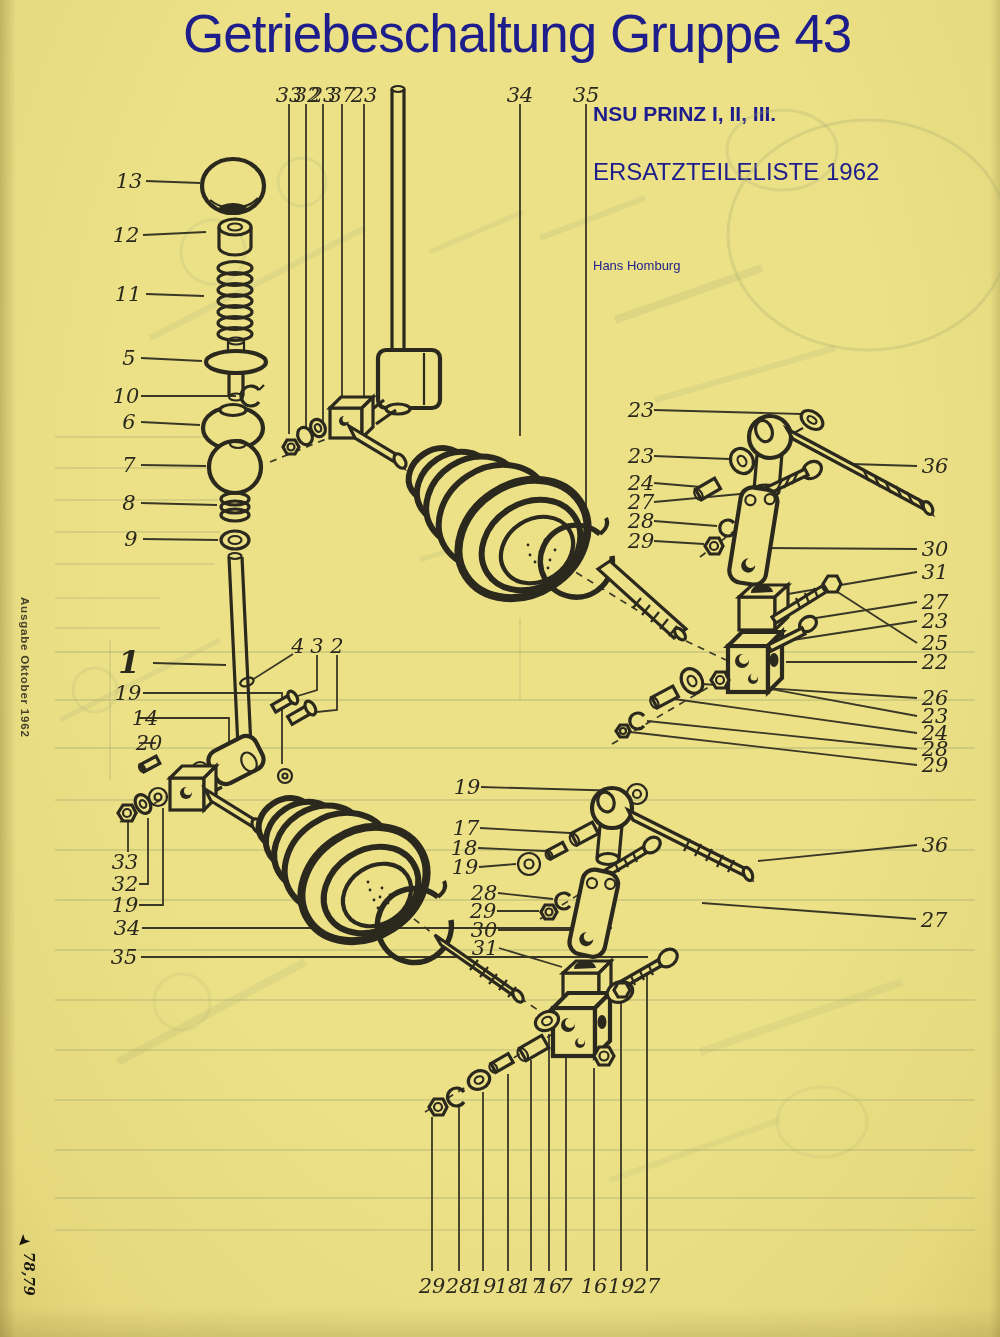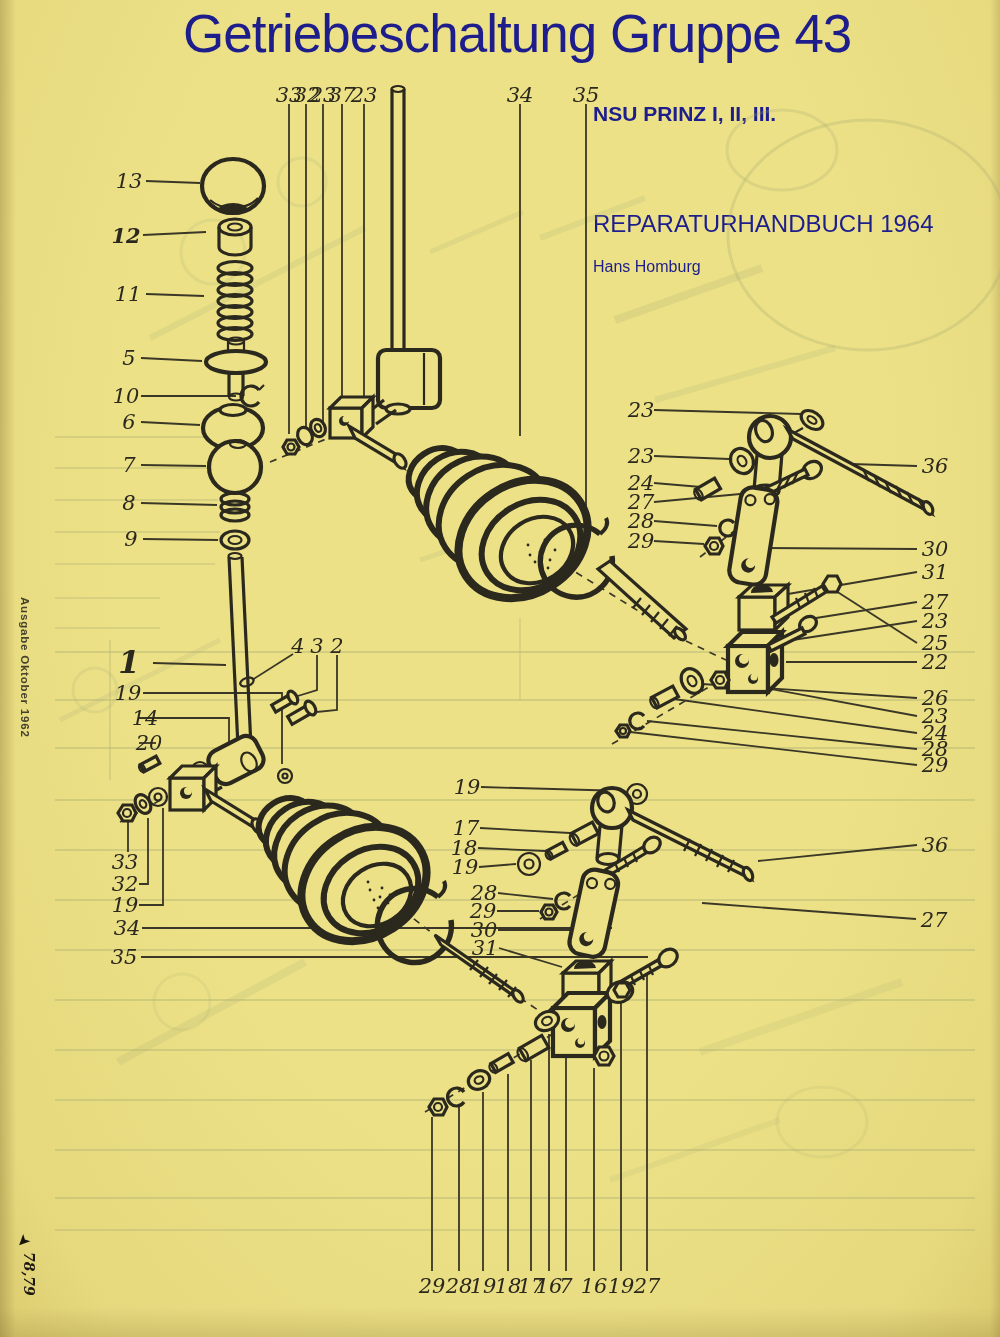--- a/index.html
+++ b/index.html
@@ -17,21 +17,21 @@
   }
   .title{
     position:absolute;left:183px;top:4px;width:810px;
     font-size:53px;font-weight:400;line-height:1.15;letter-spacing:-1px;
     color:var(--title-blue);white-space:nowrap;
   }
   .info{position:absolute;left:593px;color:var(--title-blue);white-space:nowrap;}
   .i-model{top:102px;font-size:21px;font-weight:700;}
   .i-l1{top:158px;font-size:24px;}
   .i-l2{top:210px;font-size:24px;}
-  .i-author{top:258px;font-size:16px;}
+  .i-author{top:258px;font-size:13px;}
   .i-url{top:282px;font-size:18.5px;}
   .plabel{
     position:absolute;transform:translate(-50%,-50%);
     font:italic 21px "DejaVu Serif",serif;color:var(--ink);white-space:nowrap;
   }
   .plabel.big{font:italic 700 31px "DejaVu Serif",serif;}
   .side-note{
     position:absolute;left:31px;top:597px;transform-origin:0 0;transform:rotate(90deg);
     font-size:11.5px;font-weight:700;letter-spacing:.8px;color:#45422c;white-space:nowrap;
   }
@@ -57,21 +57,21 @@
   .fp{fill:var(--paper);stroke:none;}
 </style>
 </head>
 <body>
 
 <div class="page">
 
   <div class="title">Getriebeschaltung Gruppe 43</div>
 
   <div class="info i-model">NSU PRINZ I, II, III.</div>
-  <div class="info i-l2">REPARATURHANDBUCH 1964</div>
+  <div class="info i-l1">ERSATZTEILELISTE 1962</div>
   <div class="info i-author">Hans Homburg</div>
 
   <div class="side-note">Ausgabe Oktober 1962</div>
   <div class="ref-arrow">➤</div>
   <div class="page-ref">78,79</div>
 
   <svg class="art" width="1000" height="1337" viewBox="0 0 1000 1337">
 
     <g class="gh">
       <line x1="55" y1="437" x2="215" y2="437" stroke-width="1.6" opacity="0.45"></line>
@@ -550,21 +550,21 @@
     </g>
   </svg>
 <div class="plabel" style="left: 289px; top: 95px;">33</div>
     <div class="plabel" style="left: 307px; top: 95px;">32</div>
     <div class="plabel" style="left: 323px; top: 95px;">23</div>
     <div class="plabel" style="left: 342px; top: 95px;">37</div>
     <div class="plabel" style="left: 364px; top: 95px;">23</div>
     <div class="plabel" style="left: 520px; top: 95px;">34</div>
     <div class="plabel" style="left: 586px; top: 95px;">35</div>
     <div class="plabel" style="left: 129px; top: 181px;">13</div>
-    <div class="plabel" style="left: 126px; top: 235px; font-weight: bold;">12</div>
+    <div class="plabel" style="left: 126px; top: 235px;">12</div>
     <div class="plabel" style="left: 128px; top: 294px;">11</div>
     <div class="plabel" style="left: 129px; top: 358px;">5</div>
     <div class="plabel" style="left: 126px; top: 396px; text-align: right;">10</div>
     <div class="plabel" style="left: 129px; top: 422px;">6</div>
     <div class="plabel" style="left: 129px; top: 465px;">7</div>
     <div class="plabel" style="left: 129px; top: 503px;">8</div>
     <div class="plabel" style="left: 131px; top: 539px;">9</div>
     <div class="plabel big" style="left: 129px; top: 662px;">1</div>
     <div class="plabel" style="left: 298px; top: 646px;">4</div>
     <div class="plabel" style="left: 317px; top: 646px;">3</div>

